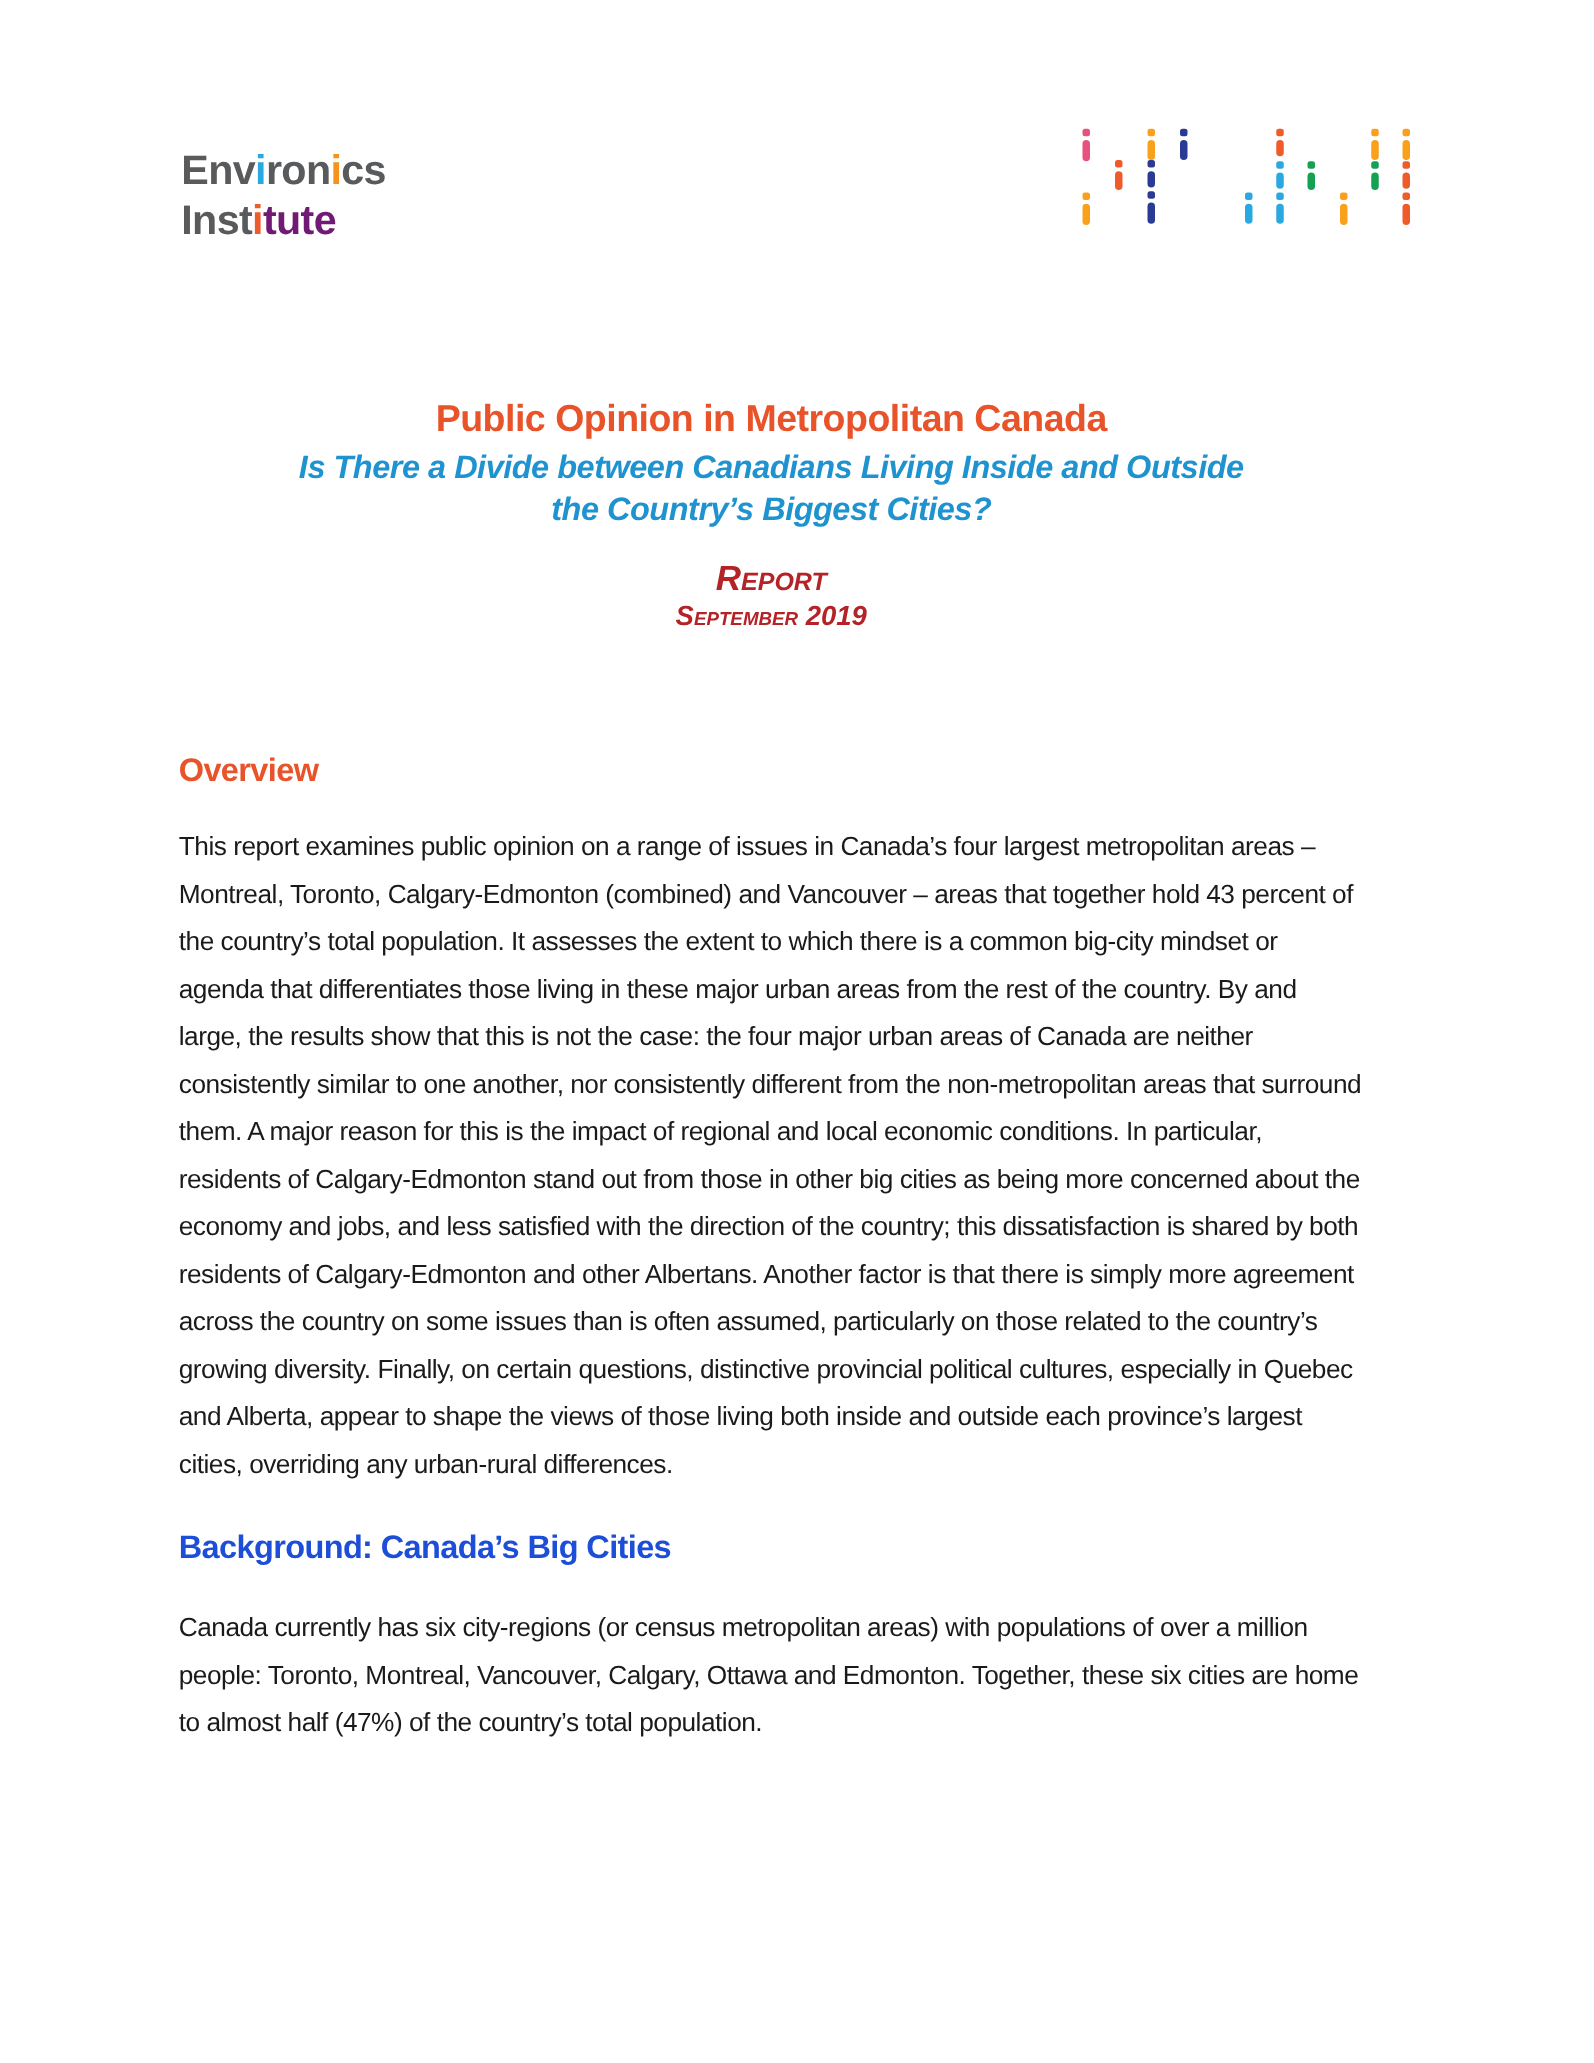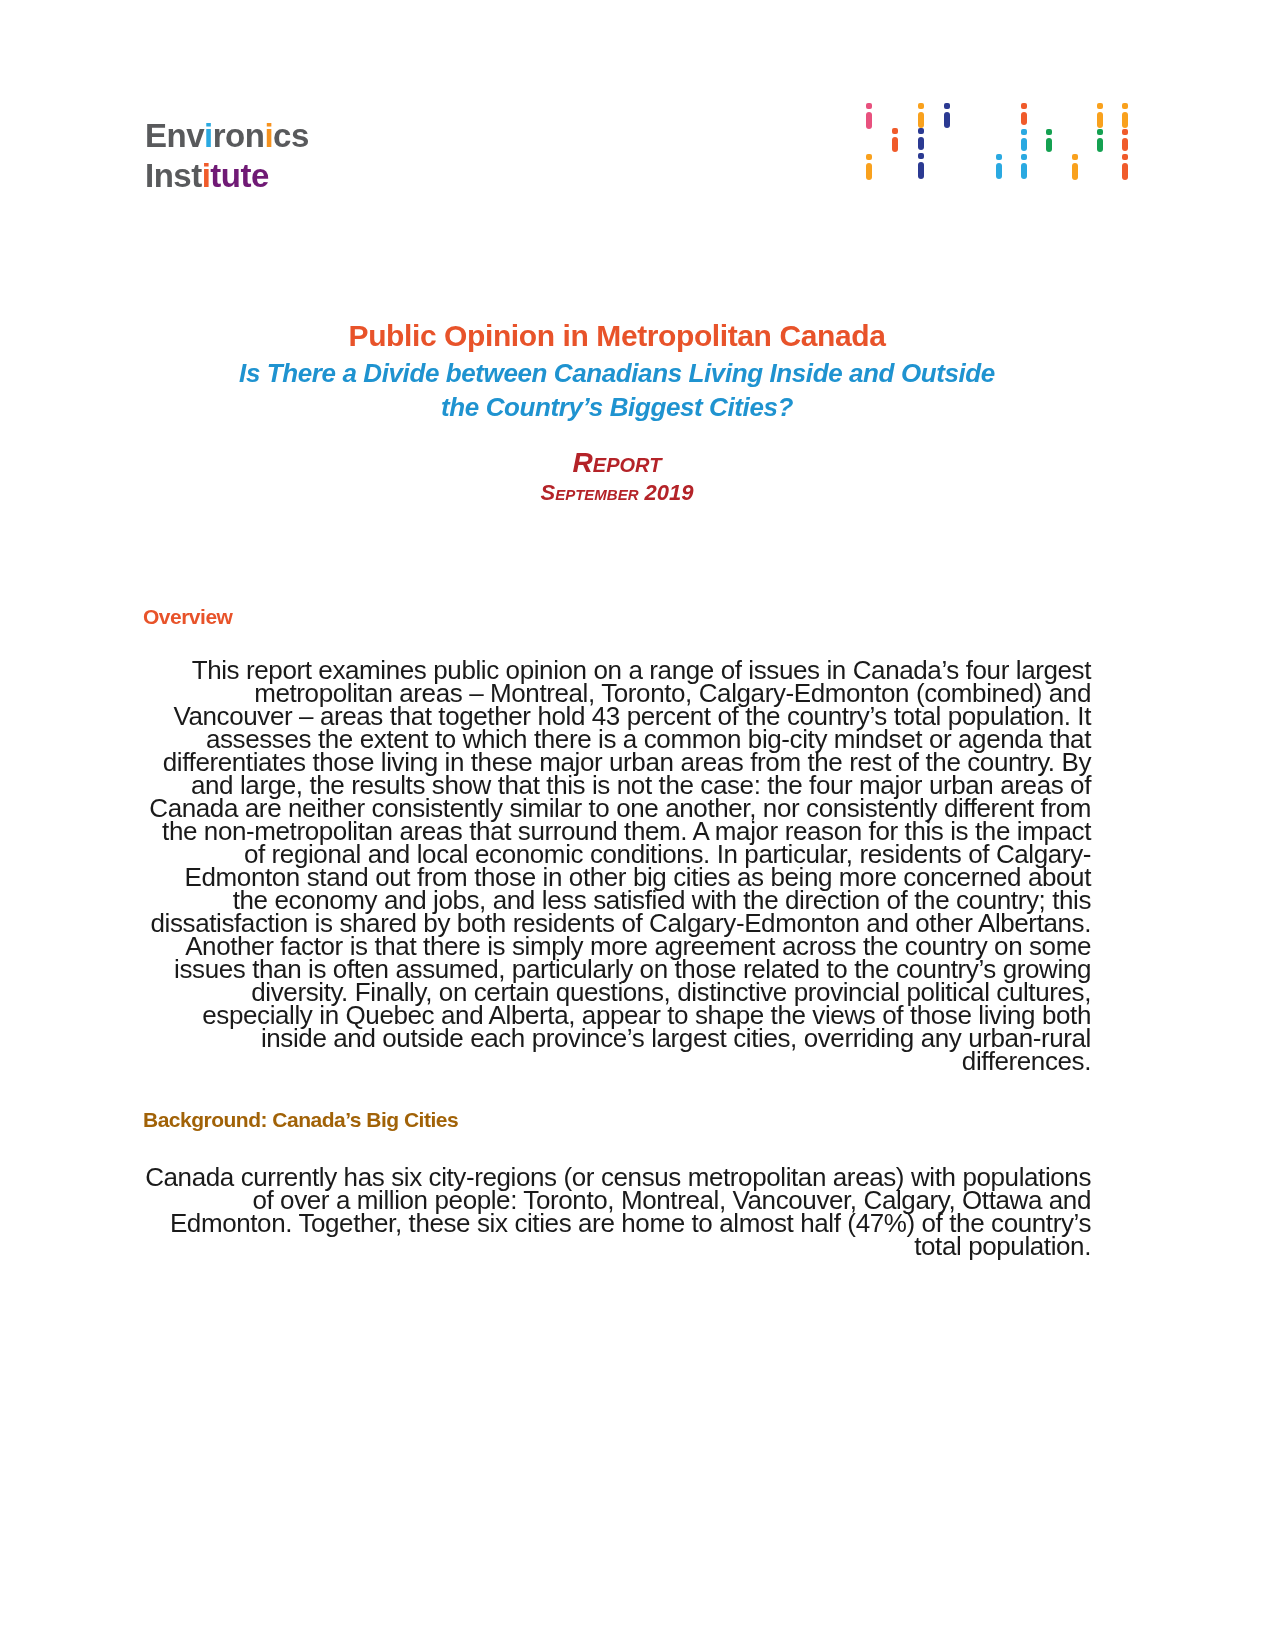--- a/index.html
+++ b/index.html
@@ -43,28 +43,28 @@
   }
   .report-date{
     margin-top:1px;font-size:22px;line-height:28px;
     font-weight:bold;font-style:italic;font-variant:small-caps;
     color:#B42328;
   }
 
   
   .content{position:absolute;left:143px;top:600px;width:948px;}
   .section-heading{
-    margin:0;font-size:21px;line-height:33px;font-weight:bold;
+    margin:0;font-size:26px;line-height:33px;font-weight:bold;
     letter-spacing:-0.5px;
   }
   .section-heading.orange{color:#E8532A;}
-  .section-heading.blue{color:#a16207;}
+  .section-heading.blue{color:#1d4ed8;}
   .body-para{
-    margin:0;font-size:26px;line-height:23px;
-    letter-spacing:-0.4px;color:#1a1a1a;text-align:right;
+    margin:0;font-size:21px;line-height:38px;
+    letter-spacing:-0.4px;color:#1a1a1a;text-align:left;
   }
   .gap-heading-para{height:26px;}
   .gap-para-heading{height:30px;}
   .gap-heading-para2{height:30px;}
 
   
   .page-footer{
     position:absolute;left:143px;top:1538px;width:948px;
     text-align:center;font-size:18px;color:#1a1a1a;
   }

